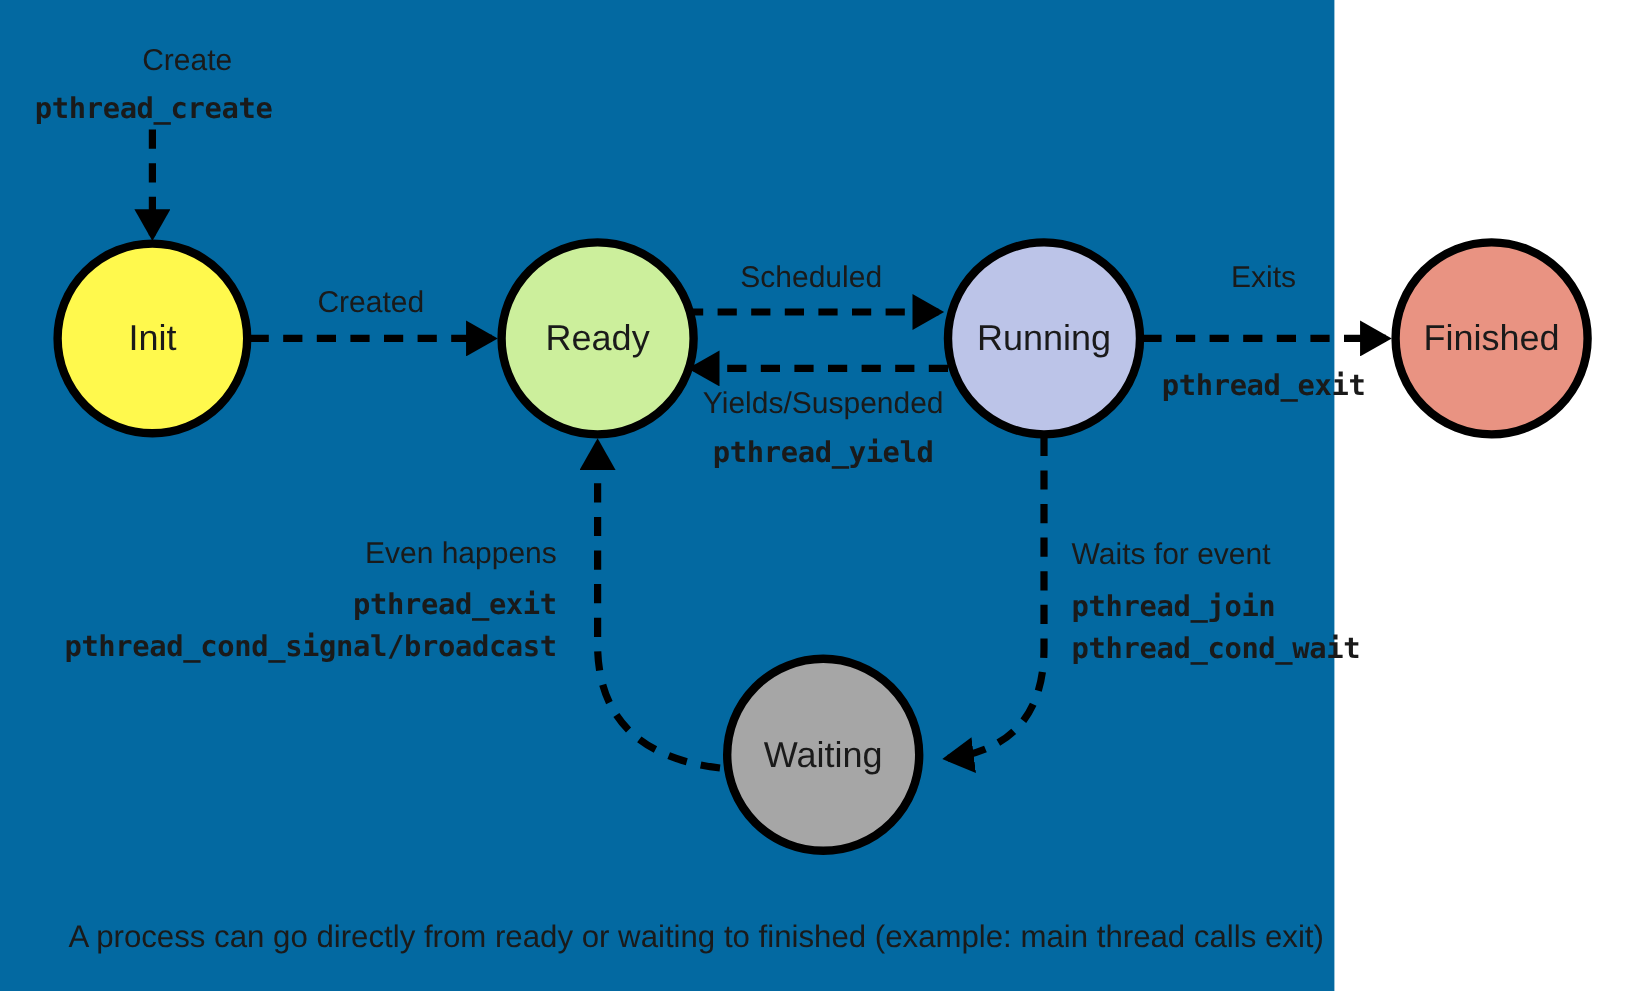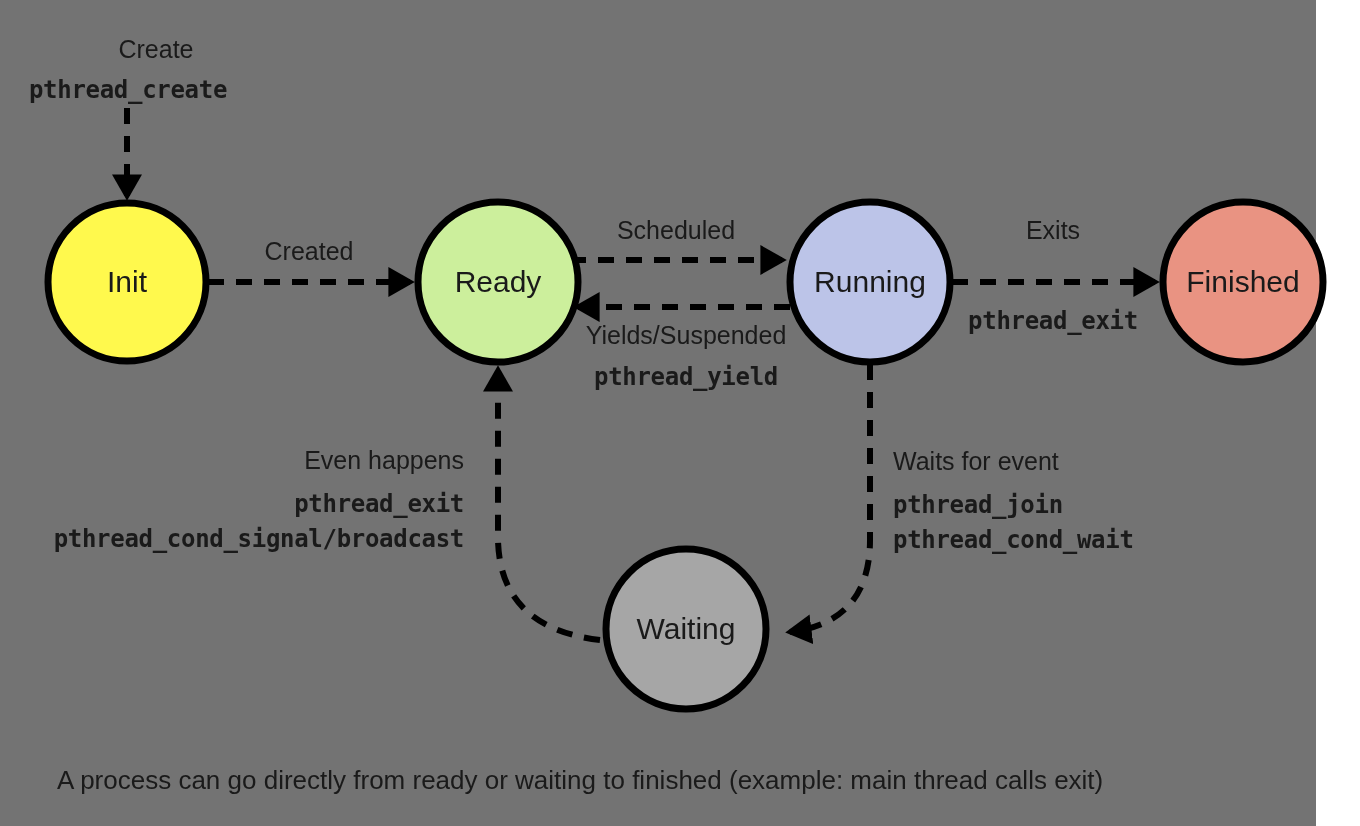--- a/index.html
+++ b/index.html
@@ -8,23 +8,23 @@
     background: #ffffff;
   }
   body {
     width: 1360px;
     height: 826px;
     font-family: "Liberation Sans", sans-serif;
     overflow: hidden;
   }
   #diagram-root {
     position: relative;
-    width: 1316px;
+    width: 1112px;
     height: 826px;
-    background: #737373;
+    background: #0369a1;
   }
   svg.canvas {
     position: absolute;
     left: 0;
     top: 0;
     width: 1360px;
     height: 826px;
   }
   .node-circle {
     stroke: #000000;

